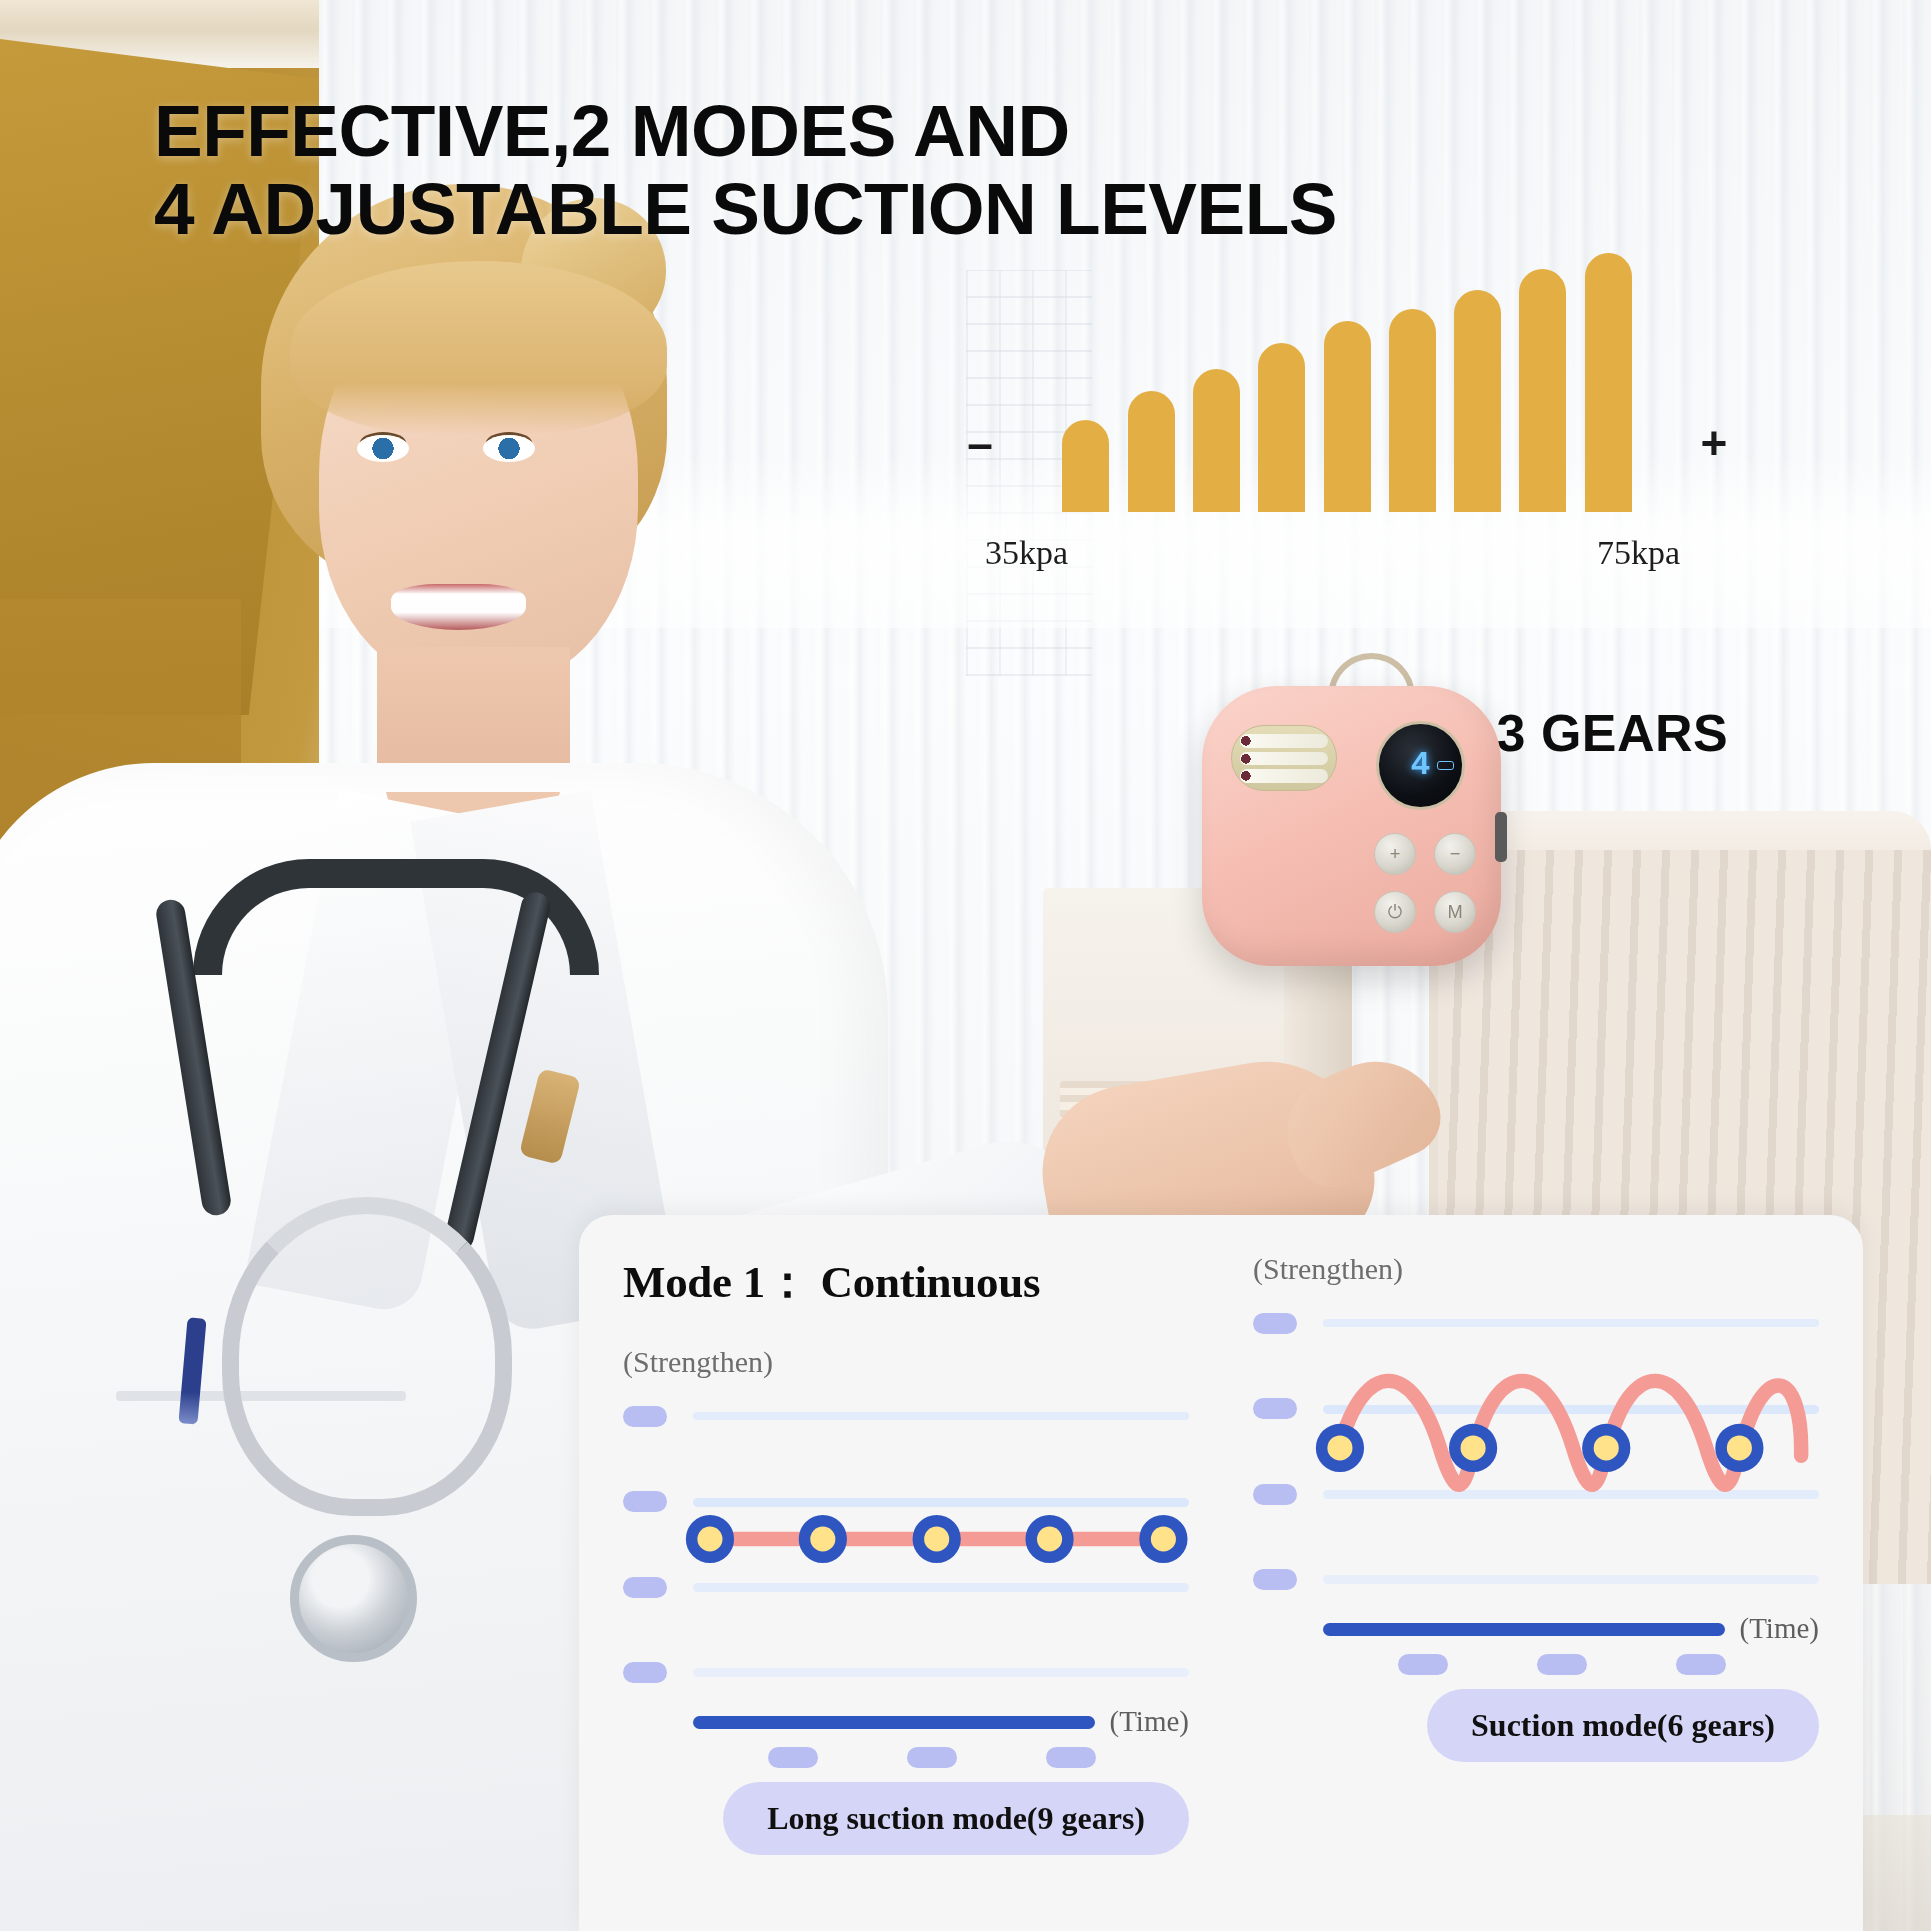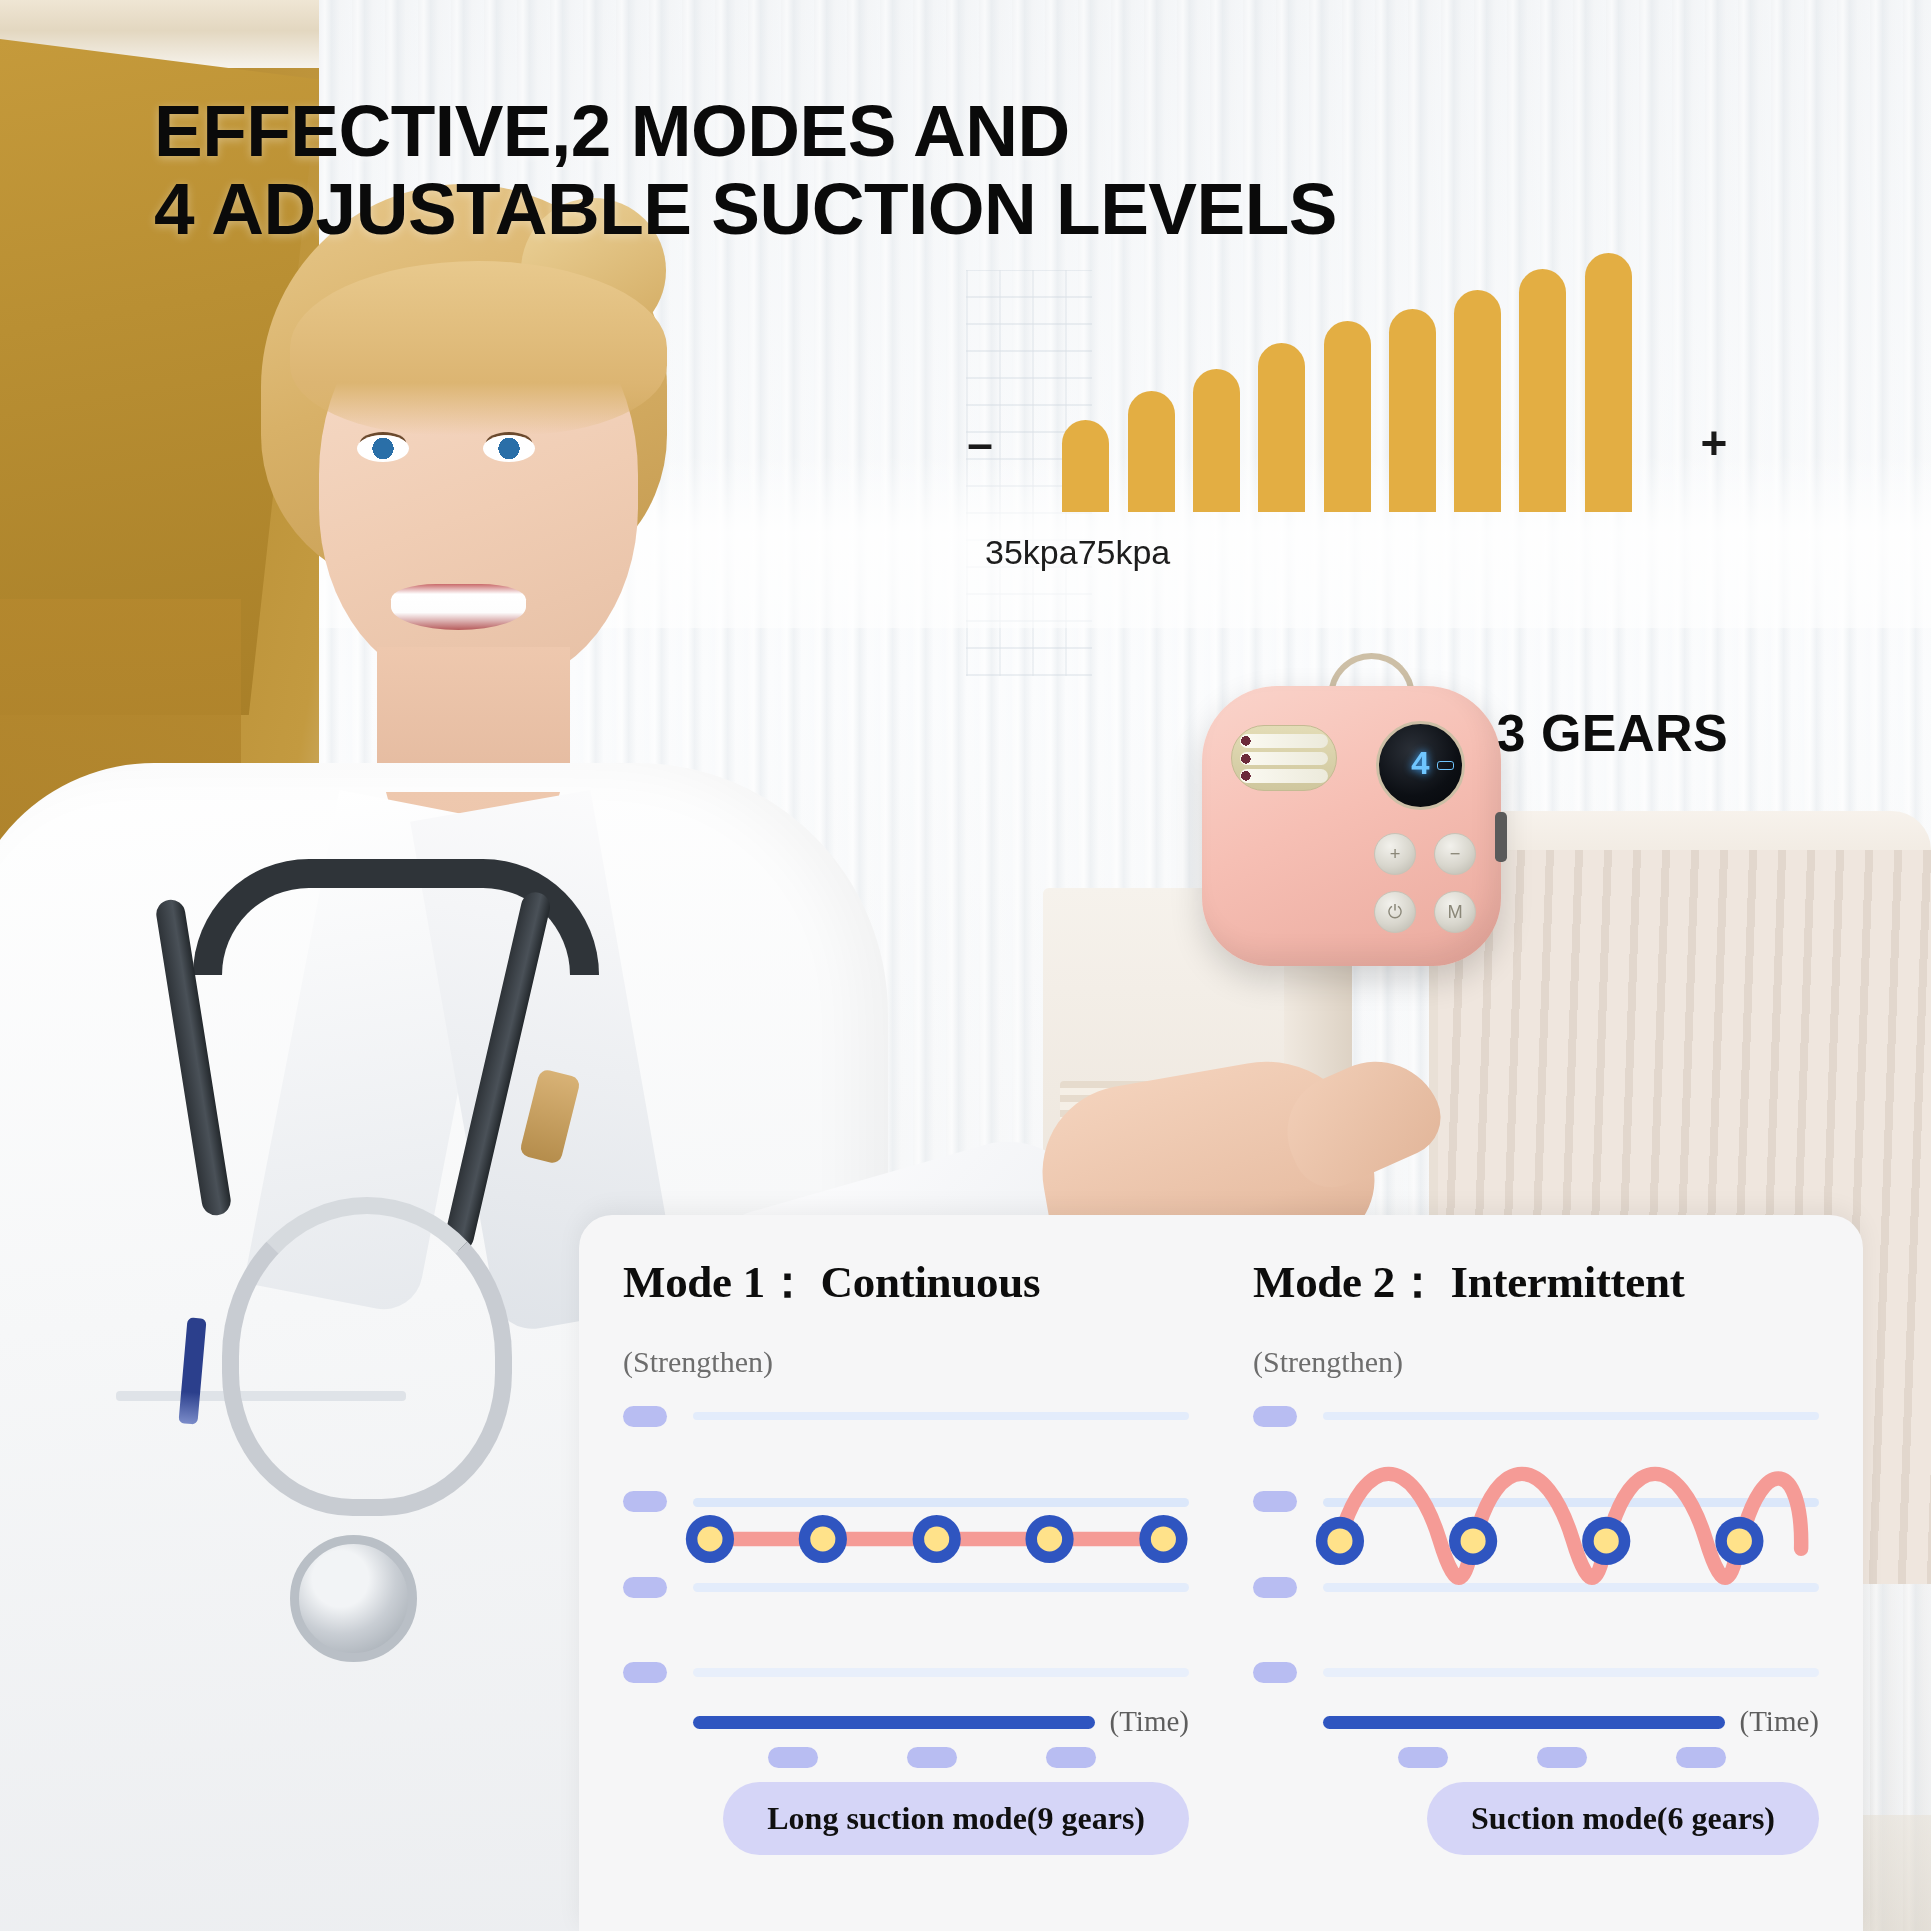--- a/index.html
+++ b/index.html
@@ -244,21 +244,21 @@
   }
   .bars {
     display:flex; align-items:flex-end; gap:18.3px; height:251px; flex:1;
     justify-content:center; padding:0 7.7px;
   }
   .bar {
     width:47px; background:#e3ae43; border-radius:25px 25px 0 0;
   }
   .kpa-row {
     position:absolute; left:0; bottom:75px; width:100%;
-    display:flex; padding:0 29px;
+    display:flex; justify-content:space-between; padding:0 29px;font-family:Liberation Serif, serif;
   }
   .kpa {
     font-size:34px; font-weight:500; color:#1d1d1d;
   }
   .kpa.right { margin-right:29px; }
   .gears {
     position:absolute; right:9.7px; bottom:-116px;
     font-size:52px; font-weight:800; color:#0d0d0d; letter-spacing:0.5px;
   }
 
@@ -512,21 +512,20 @@
             <div class="xtick"></div>
             <div class="xtick"></div>
           </div>
         </div>
         <div class="pill-wrap">
           <div class="mode-pill">Long suction mode(9 gears)</div>
         </div>
       </div>
 
       <div class="mode-col">
-        <div class="mode-title">Mode 2： Intermittent</div>
         <div class="mode-strengthen">(Strengthen)</div>
         <div class="mode-chart">
           <div class="ytick t1"></div>
           <div class="ytick t2"></div>
           <div class="ytick t3"></div>
           <div class="ytick t4"></div>
           <div class="gridline g1"></div>
           <div class="gridline g2"></div>
           <div class="gridline g3"></div>
           <div class="gridline g4"></div>

